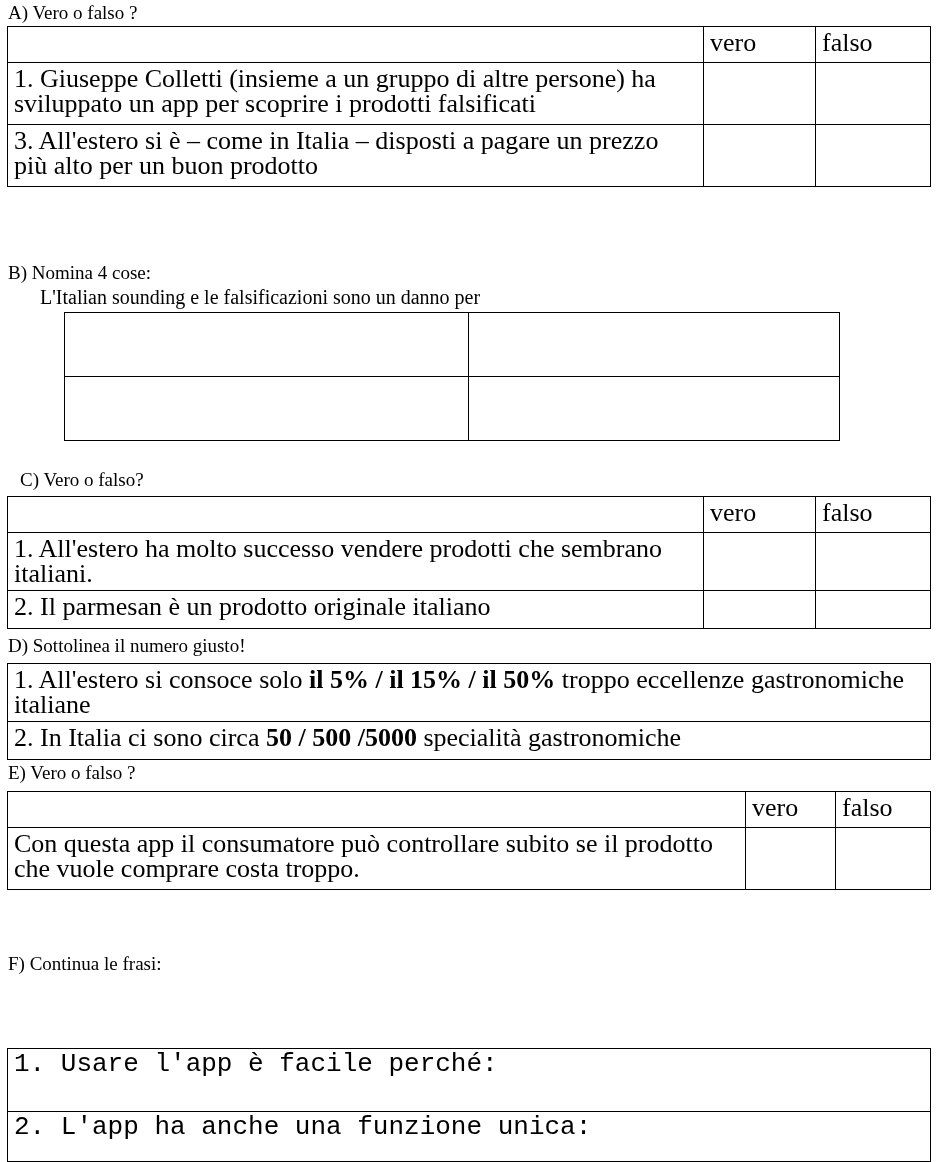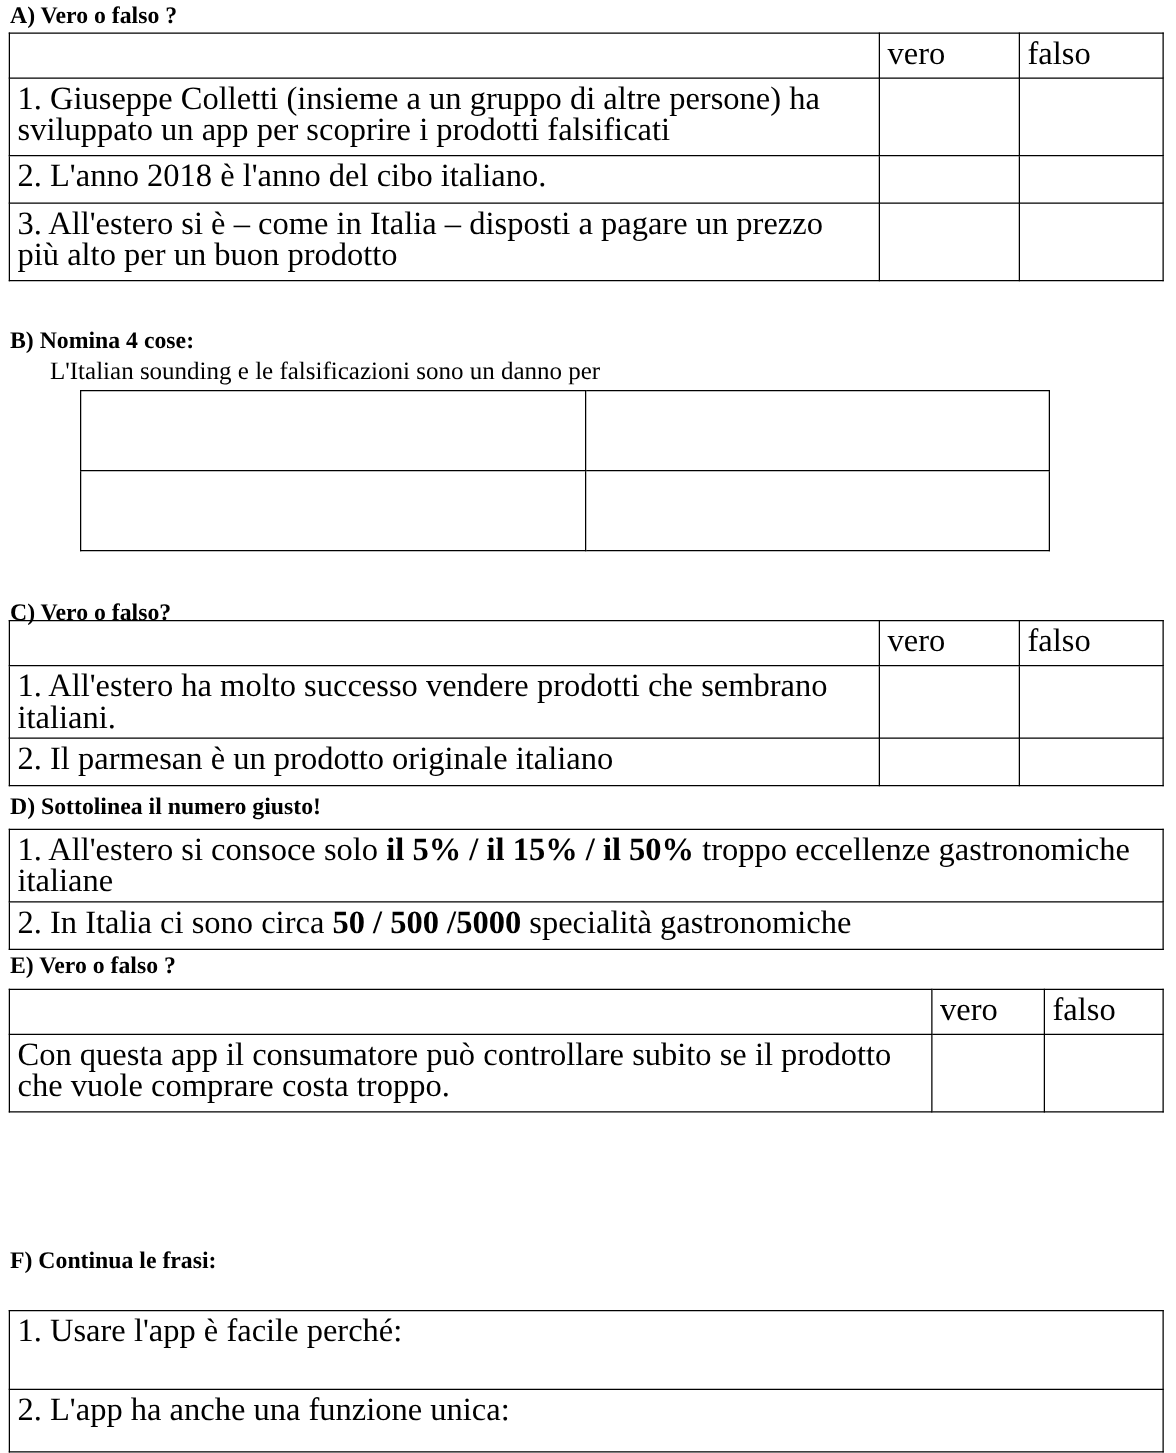--- a/index.html
+++ b/index.html
@@ -15,21 +15,21 @@
     color: #000000;
   }
   .page {
     position: relative;
     width: 941px;
     height: 1162px;
     box-sizing: border-box;
   }
 
   .heading {
-    font-weight: bold;
+    font-weight: normal;
     font-size: 19px;
     line-height: 21px;
     margin: 0;
     padding: 0 0 0 8px;
     white-space: nowrap;
   }
   .subheading {
     font-weight: normal;
     font-size: 20px;
     line-height: 22px;
@@ -57,34 +57,34 @@
   
   #sec-a-wrap { position: absolute; left: 0; top: 2px; }
   #sec-a-table { position: absolute; left: 7px; top: 26px; width: 923px; }
 
   
   #sec-b-wrap { position: absolute; left: 0; top: 262px; }
   #sec-b-sub   { position: absolute; left: 0; top: 286px; padding-left: 40px; }
   #sec-b-table { position: absolute; left: 64px; top: 312px; width: 775px; }
 
   
-  #sec-c-wrap  { position: absolute; left: 0; top: 469px; margin-top: 11px; }
+  #sec-c-wrap  { position: absolute; left: 12px; top: 469px; }
   #sec-c-table { position: absolute; left: 7px; top: 496px; width: 923px; }
 
   
   #sec-d-wrap  { position: absolute; left: 0; top: 635px; }
   #sec-d-table { position: absolute; left: 7px; top: 663px; width: 923px; }
 
   
   #sec-e-wrap  { position: absolute; left: 0; top: 762px; }
   #sec-e-table { position: absolute; left: 7px; top: 791px; width: 923px; }
 
   
-  #sec-f-wrap  { position: absolute; left: 0; top: 998px; }
-  #sec-f-table { position: absolute; left: 7px; top: 1048px; width: 923px; }
+  #sec-f-wrap  { position: absolute; left: 0; top: 953px; }
+  #sec-f-table { position: absolute; left: 7px; top: 1048px; width: 923px; font-family: Liberation Mono, monospace; }
 
   .r-h  { height: 28px; }
   .r-2l { height: 54px; margin-left: 44px; }
   .r-1l { height: 30px; }
   .r-b-cell { height: 56px; }
   .r-f1 { height: 55px; }
   .r-f2 { height: 42px; }
 
   .bold { font-weight: bold; }
 </style>
@@ -106,25 +106,20 @@
         <td class="blank r-h"></td>
         <td class="mark r-h">vero</td>
         <td class="mark r-h">falso</td>
       </tr>
       <tr>
         <td class="txt r-2l">1. Giuseppe Colletti (insieme a un gruppo di altre persone) ha sviluppato un app per scoprire i prodotti falsificati</td>
         <td class="blank"></td>
         <td class="blank"></td>
       </tr>
       <tr>
-        <td class="txt r-1l">2. L'anno 2018 è l'anno del cibo italiano.</td>
-        <td class="blank"></td>
-        <td class="blank"></td>
-      </tr>
-      <tr>
         <td class="txt r-2l">3. All'estero si è – come in Italia – disposti a pagare un prezzo più alto per un buon prodotto</td>
         <td class="blank"></td>
         <td class="blank"></td>
       </tr>
     </tbody>
   </table>
 
   <div id="sec-b-wrap" class="heading">B) Nomina 4 cose:</div>
   <div id="sec-b-sub" class="subheading">L'Italian sounding e le falsificazioni sono un danno per</div>
 

